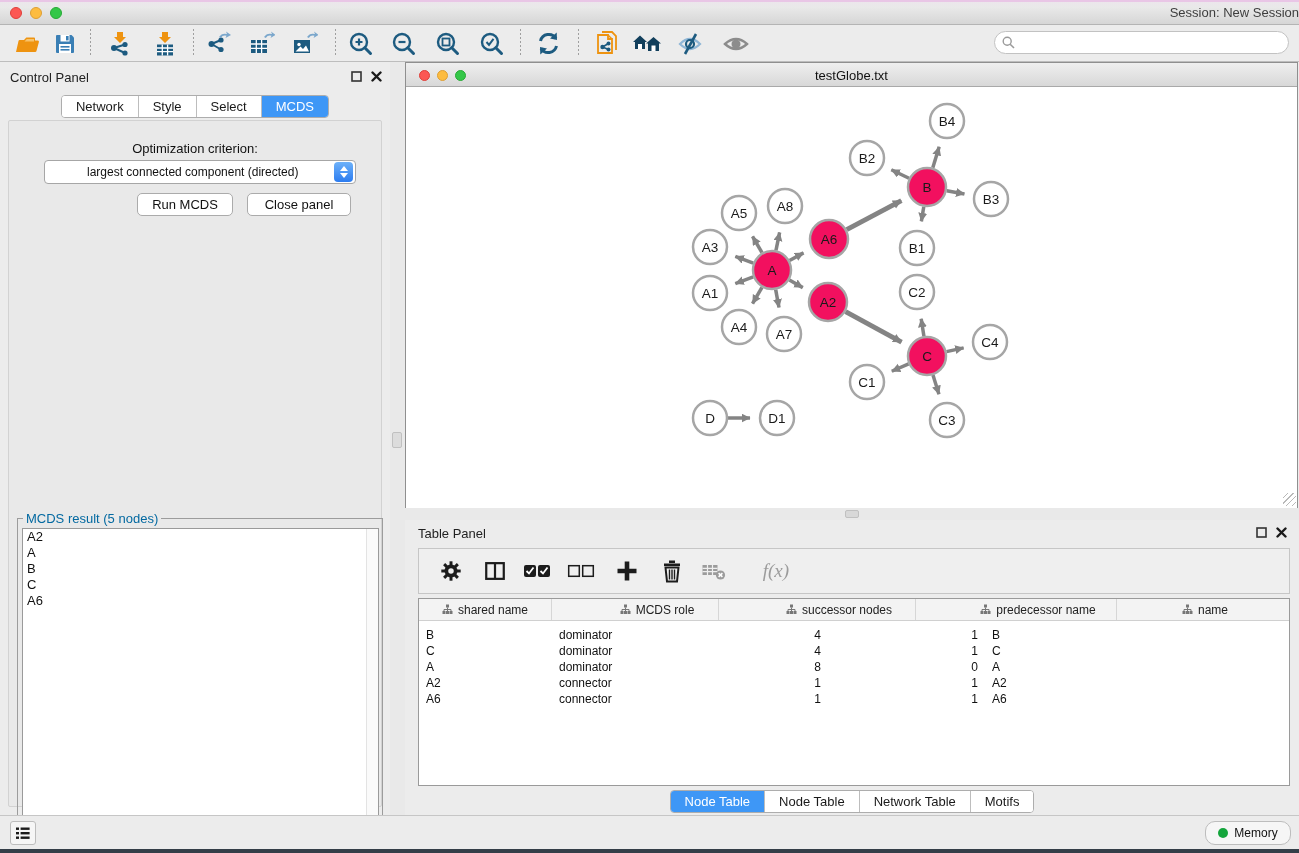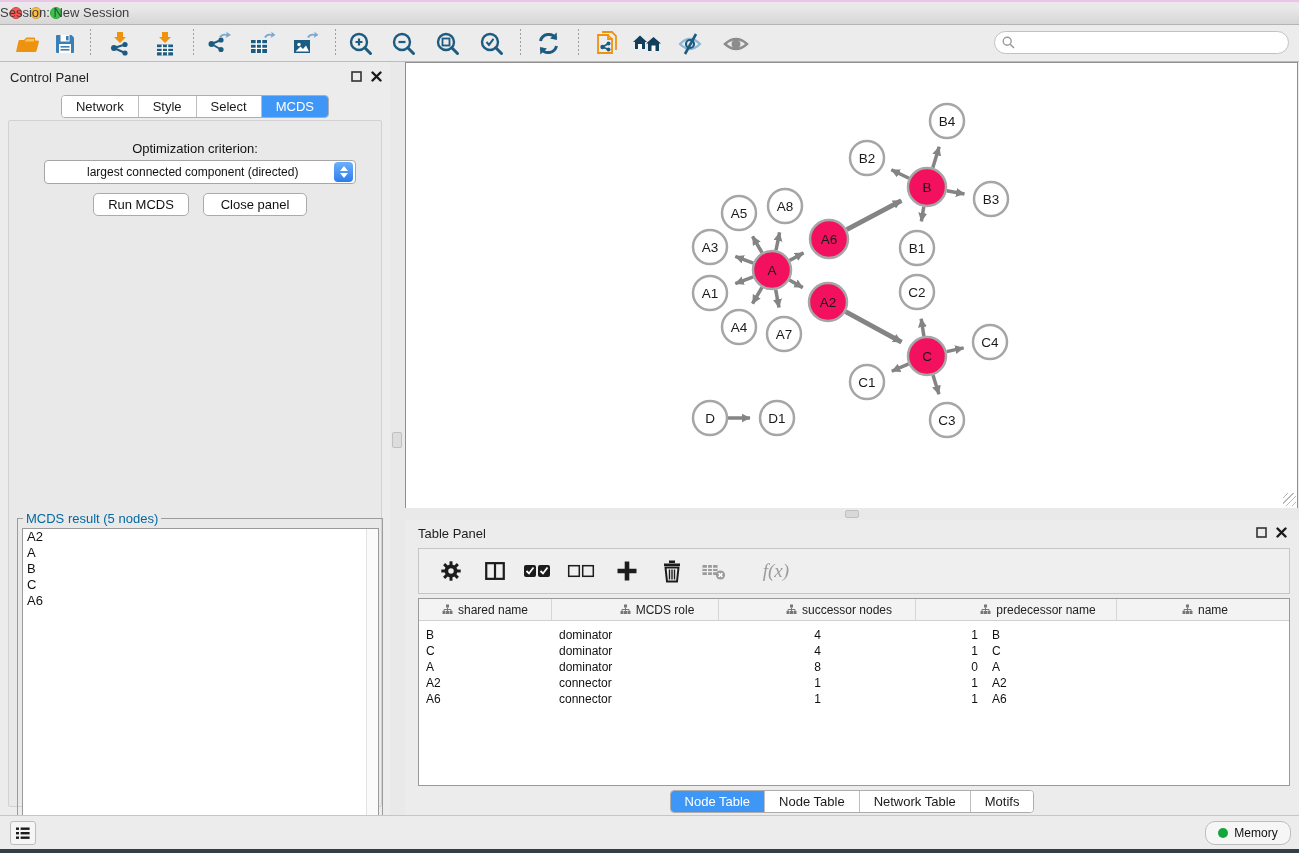--- a/index.html
+++ b/index.html
@@ -8,21 +8,21 @@
 
   
   #titlebar { position:absolute; left:0; top:0; width:1299px; height:25px;
     background:linear-gradient(#f4eef4 0%, #ece6ec 8%, #e9e9e9 30%, #d6d6d6 100%);
     border-bottom:1px solid #b4b4b4; }
   #titlebar::before { content:""; position:absolute; left:0; top:0; width:100%; height:2px; background:#e9c6e6; }
   .traffic { position:absolute; top:7px; width:12px; height:12px; border-radius:50%; }
   #titlebar .t-red   { left:10px; background:#fc5753; border:0.5px solid #df3f3a; }
   #titlebar .t-yel   { left:30px; background:#fdbc40; border:0.5px solid #de9f34; }
   #titlebar .t-grn   { left:50px; background:#34c748; border:0.5px solid #27aa35; }
-  #win-title { position:absolute; top:5px; width:100%; text-align:left; font-size:13px; color:#3e3e3e; }
+  #win-title { position:absolute; top:5px; width:100%; text-align:right; font-size:13px; color:#3e3e3e; }
 
   
   #toolbar { position:absolute; left:0; top:25px; width:1299px; height:37px;
     background:#ececec; border-bottom:1px solid #bdbdbd; }
   .tbtn { position:absolute; top:3px; width:34px; height:31px; display:flex; align-items:center; justify-content:center; cursor:default; }
   .tsep { position:absolute; top:4px; width:1px; height:28px;
     background-image:linear-gradient(#9f9f9f 40%, transparent 40%); background-size:1px 4px; }
   #search-box { position:absolute; right:10px; top:6px; width:295px; height:23px; background:#fff;
     border:1px solid #c2c2c2; border-radius:12px; display:flex; align-items:center; padding-left:7px; }
   #search-box input { border:none; outline:none; flex:1; font-size:12px; background:transparent; margin-left:4px; }
@@ -40,21 +40,21 @@
     border:1px solid #d2d2d2; border-radius:2px; }
   #opt-label { position:absolute; top:20px; width:100%; text-align:center; font-size:13px; color:#111; }
   #opt-select { position:absolute; left:35px; top:39px; width:312px; height:24px; background:#fff;
     border:1px solid #a6a6a6; border-radius:4px; display:flex; align-items:center; }
   #opt-select .val { flex:1; font-size:12px; color:#111; padding-left:11px; white-space:nowrap; overflow:hidden;margin-left:31px; }
   #opt-stepper { width:19px; height:20px; margin-right:2px; border-radius:4px;
     background:linear-gradient(#6db1f9, #2c7cf0); display:flex; flex-direction:column; align-items:center; justify-content:center; gap:2px; }
   #opt-stepper .up    { width:0; height:0; border-left:4px solid transparent; border-right:4px solid transparent; border-bottom:5px solid #fff; }
   #opt-stepper .down  { width:0; height:0; border-left:4px solid transparent; border-right:4px solid transparent; border-top:5px solid #fff; }
   .cp-btn { position:absolute; top:72px; height:23px; background:#fff; border:1px solid #ababab;
-    border-radius:5px; font-size:13px; color:#111; display:flex; align-items:center; justify-content:center; }
+    border-radius:5px; font-size:13px; color:#111; display:flex; align-items:center; justify-content:center;margin-left:44px; }
   #btn-run { left:84px; width:96px; }
   #btn-close { left:194px; width:104px; }
   #mcds-box { position:absolute; left:8px; top:397px; width:366px; height:343px; border:1px solid #9c9c9c; }
   #mcds-legend { position:absolute; left:5px; top:-8px; background:#e9e9e9; padding:0 3px; font-size:13px; color:#0369a1; }
   #mcds-list { position:absolute; left:4px; top:9px; width:357px; height:329px; background:#fff; border:1px solid #9a9a9a; overflow:hidden; }
   #mcds-list .item { font-size:13px; color:#111; padding:0 4px; line-height:16px; }
   #mcds-scroll { position:absolute; right:0; top:0; width:12px; height:100%; background:#fafafa; border-left:1px solid #e3e3e3; }
 
   
   #v-split { position:absolute; left:390px; top:62px; width:15px; height:753px; background:#e9e9e9; }
@@ -308,20 +308,26 @@
 </div>
 
 <div id="v-split">
     <div id="v-grip"></div>
   </div>
 <div id="h-split">
     <div id="h-grip"></div>
   </div>
 
 <div id="net-frame">
+  <div id="net-titlebar">
+    <div class="traffic t t-red"></div>
+    <div class="traffic t t-yel"></div>
+    <div class="traffic t t-grn"></div>
+    <div id="net-title">testGlobe.txt</div>
+  </div>
   <div id="net-canvas">
     <svg id="graph-svg" width="891" height="421" viewBox="0 0 891 421">
       <defs>
         <marker id="arrow" markerUnits="userSpaceOnUse" markerWidth="12" markerHeight="10" refX="8.5" refY="4.5" orient="auto">
           <path d="M0,0 L9,4.5 L0,9 Z" fill="#848484"></path>
         </marker>
       </defs>
       <g id="edges-layer">
           <line x1="347.24867563180135" y1="189.95613645917047" x2="329.31428789706814" y2="196.60921578011988" stroke="#848484" stroke-width="3.5" marker-end="url(#arrow)"></line>
           <line x1="347.24867563180135" y1="176.04386354082953" x2="329.31428789706814" y2="169.39078421988012" stroke="#848484" stroke-width="3.5" marker-end="url(#arrow)"></line>

